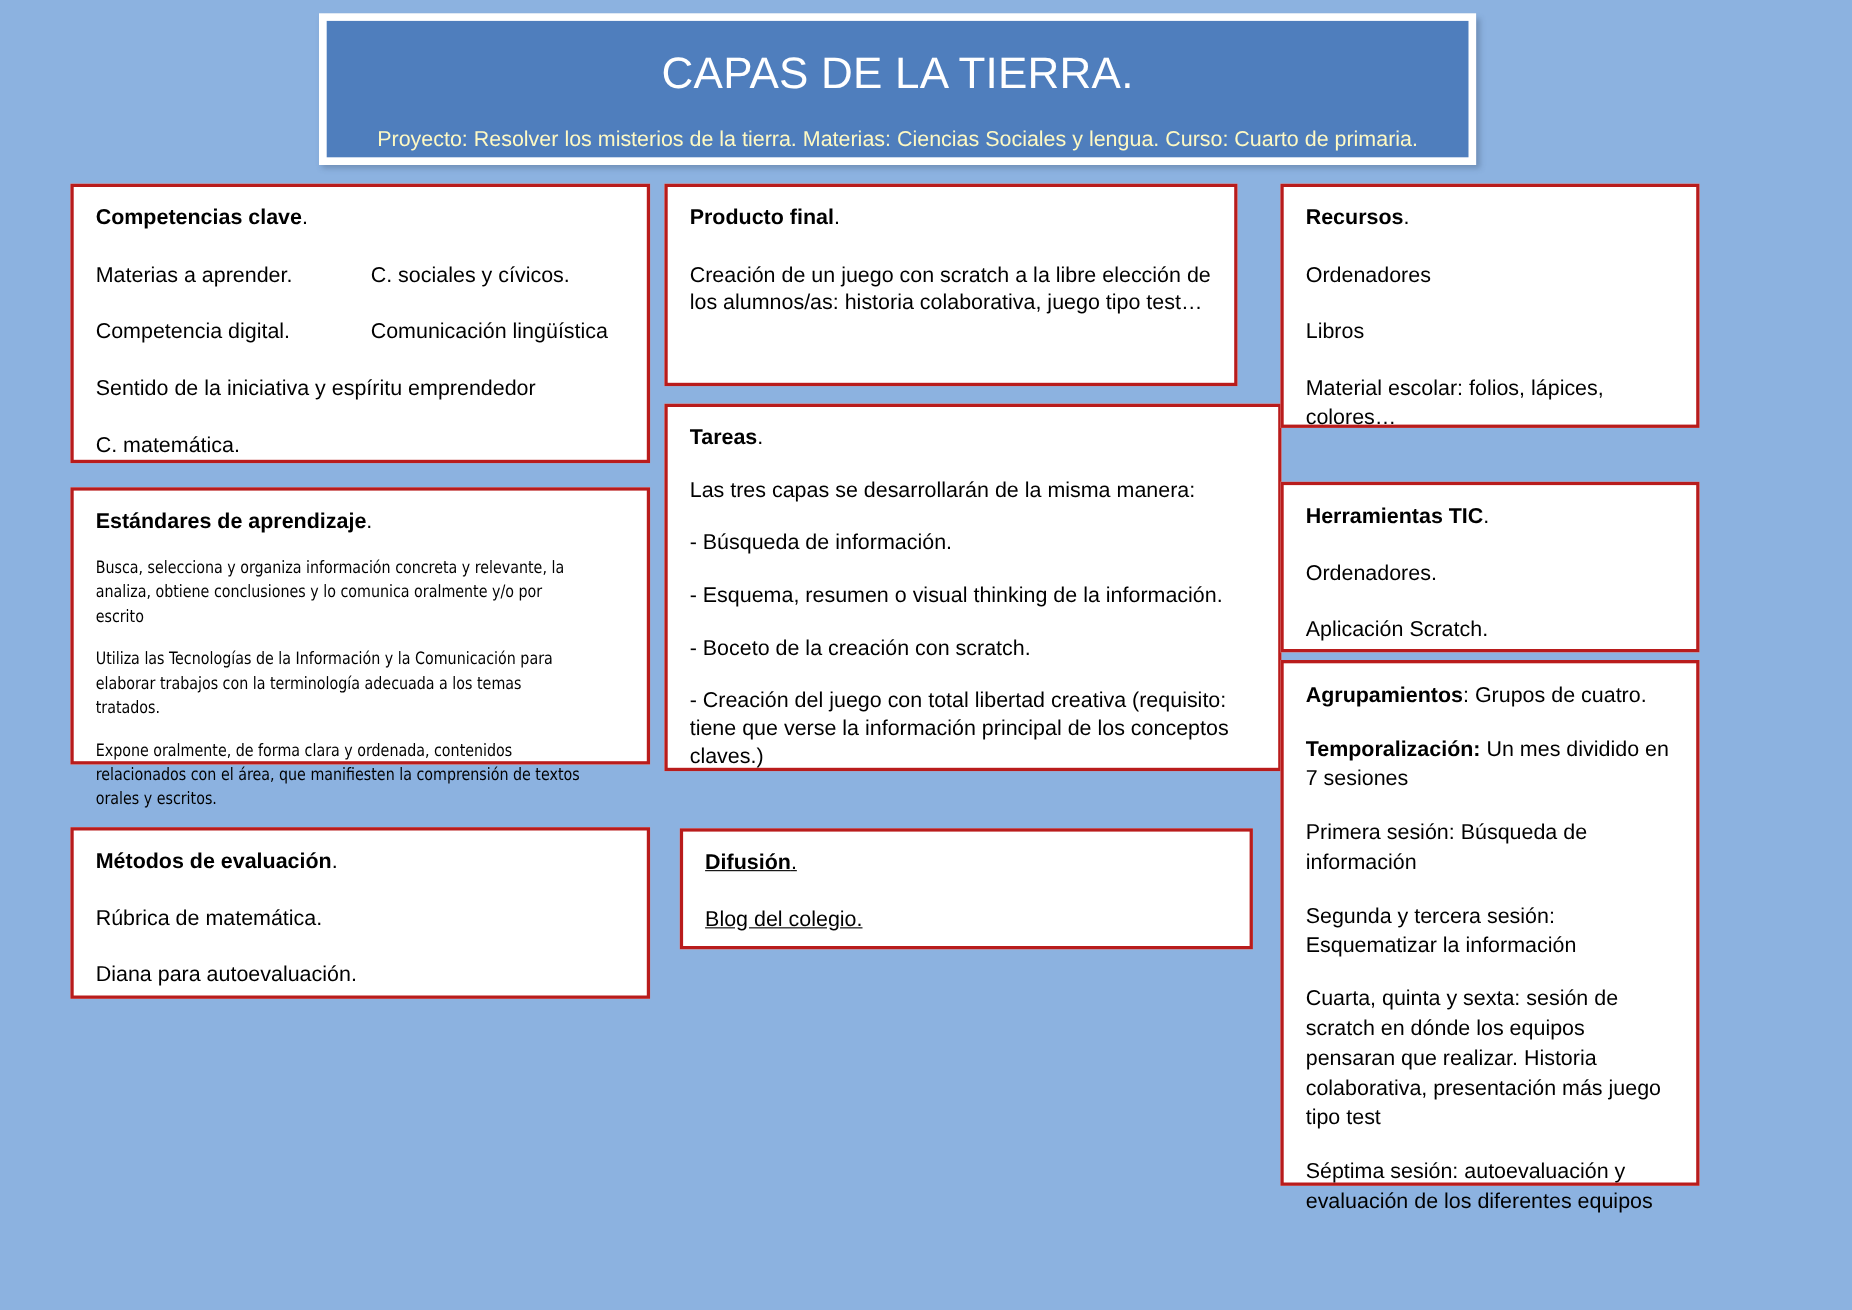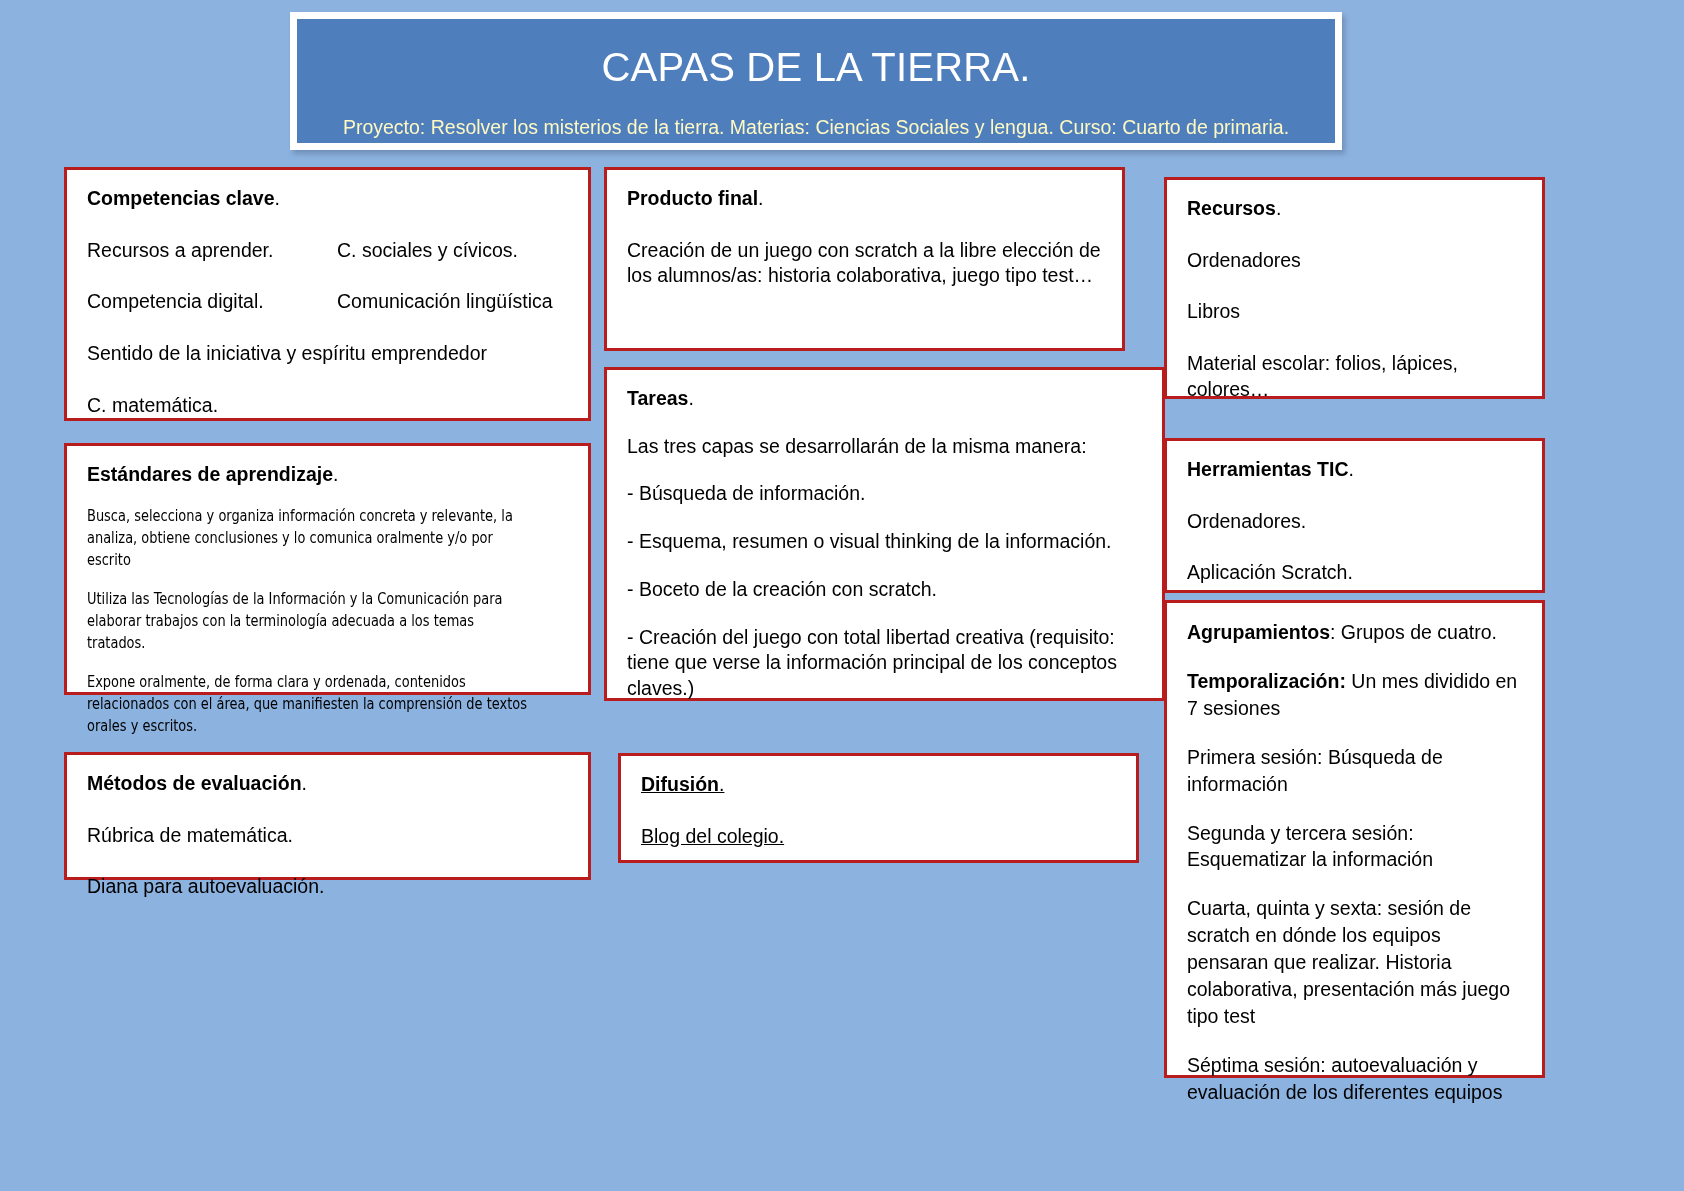--- a/index.html
+++ b/index.html
@@ -79,48 +79,48 @@
   .small p.title {
     font-size: 19.5px;
     font-family: "Liberation Sans", sans-serif;
     transform: none;
     line-height: 1.32;
   }
 
   
   #box-competencias   { left: 64px;   top: 167px;  width: 527px; height: 254px; }
   #box-estandares     { left: 64px;   top: 443px;  width: 527px; height: 252px; }
-  #box-metodos        { left: 64px;   top: 752px;  width: 527px; height: 128px; }
+  #box-metodos        { left: 64px;   top: 752px;  width: 527px; height: 156px; }
 
   #box-producto       { left: 604px;  top: 167px;  width: 521px; height: 184px; }
   #box-tareas         { left: 604px;  top: 367px;  width: 561px; height: 334px; }
   #box-difusion       { left: 618px;  top: 753px;  width: 521px; height: 110px; text-decoration: underline; }
 
-  #box-recursos       { left: 1164px; top: 177px;  width: 381px; height: 222px; }
+  #box-recursos       { left: 1164px; top: 167px;  width: 381px; height: 222px; }
   #box-herramientas   { left: 1164px; top: 438px;  width: 381px; height: 155px; }
   #box-agrupamientos  { left: 1164px; top: 600px;  width: 381px; height: 478px; }
 
   #box-agrupamientos p { line-height: 1.38; }
   #box-agrupamientos p + p { margin-top: 22px; }
 
   #box-tareas p + p { margin-top: 22px; }
   #box-recursos p + p { margin-top: 26px; }
 </style>
 </head>
 <body>
 
 <div class="header">
   <div class="header-title">CAPAS DE LA TIERRA.</div>
   <div class="header-sub">Proyecto: Resolver los misterios de la tierra.   Materias: Ciencias Sociales y lengua. Curso: Cuarto de primaria.</div>
 </div>
 
 <div class="box" id="box-competencias">
   <p class="title"><span>Competencias clave</span><span class="dot">.</span></p>
   <p class="cols">
-    <span class="c1">Recursos a aprender.</span>
+    <span class="c1">Materias a aprender.</span>
     <span class="c2">C. sociales y cívicos.</span>
   </p>
   <p class="cols">
     <span class="c1">Competencia digital.</span>
     <span class="c2">Comunicación lingüística</span>
   </p>
   <p>Sentido de la iniciativa y espíritu emprendedor</p>
   <p>C. matemática.</p>
 </div>
 

